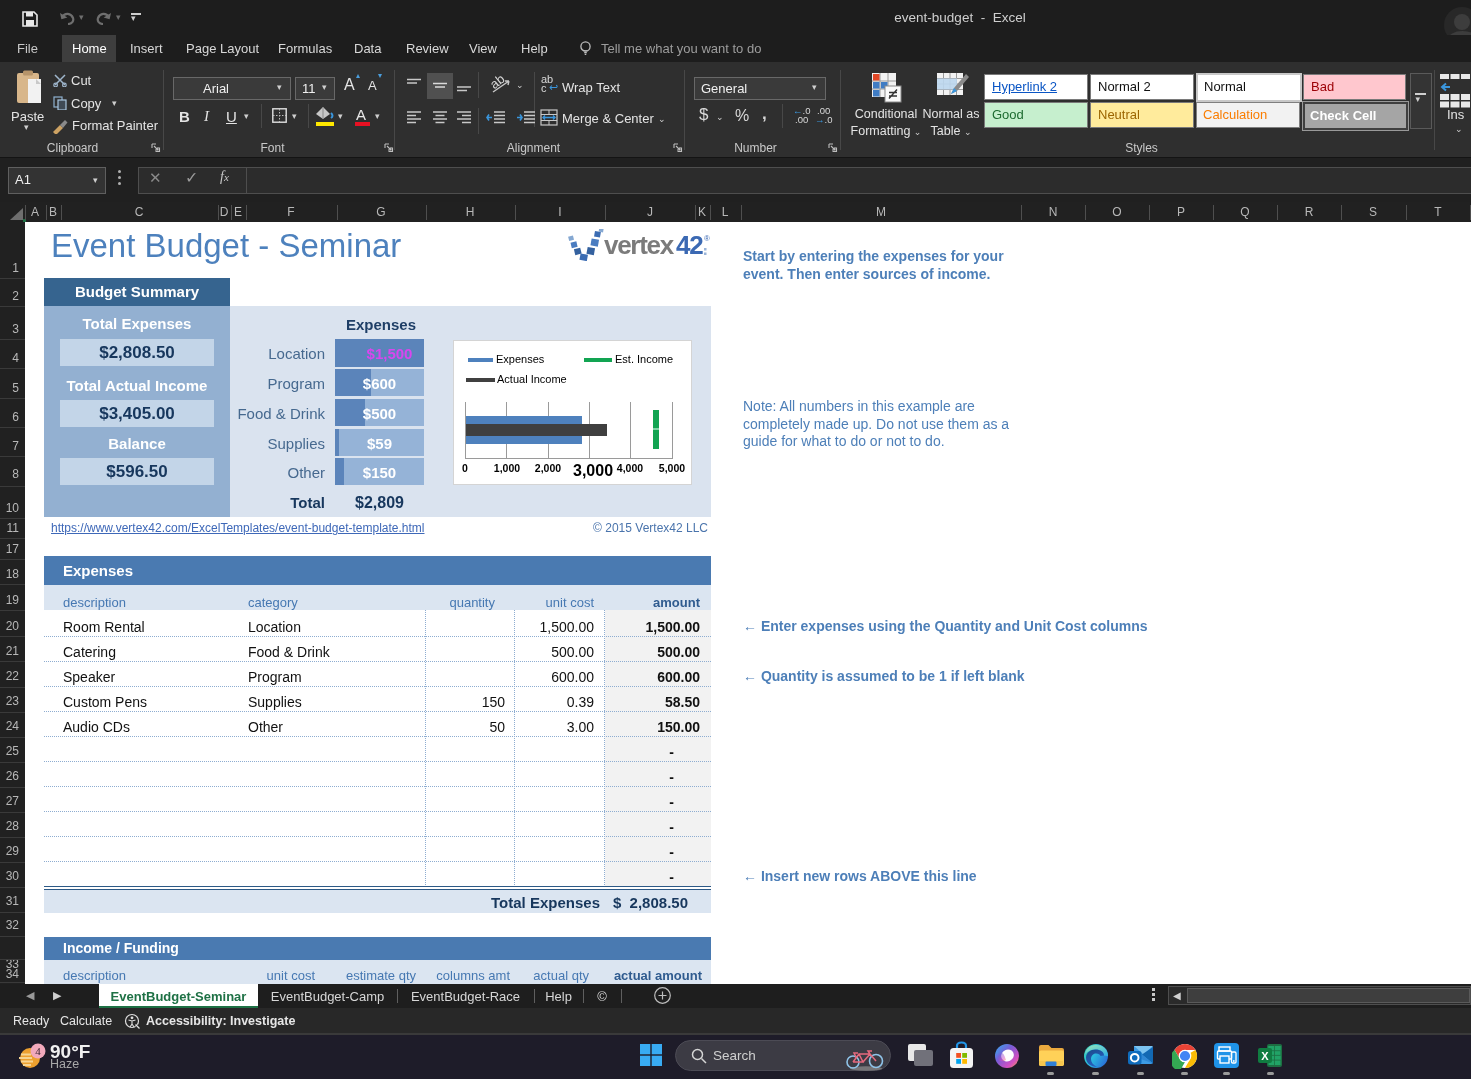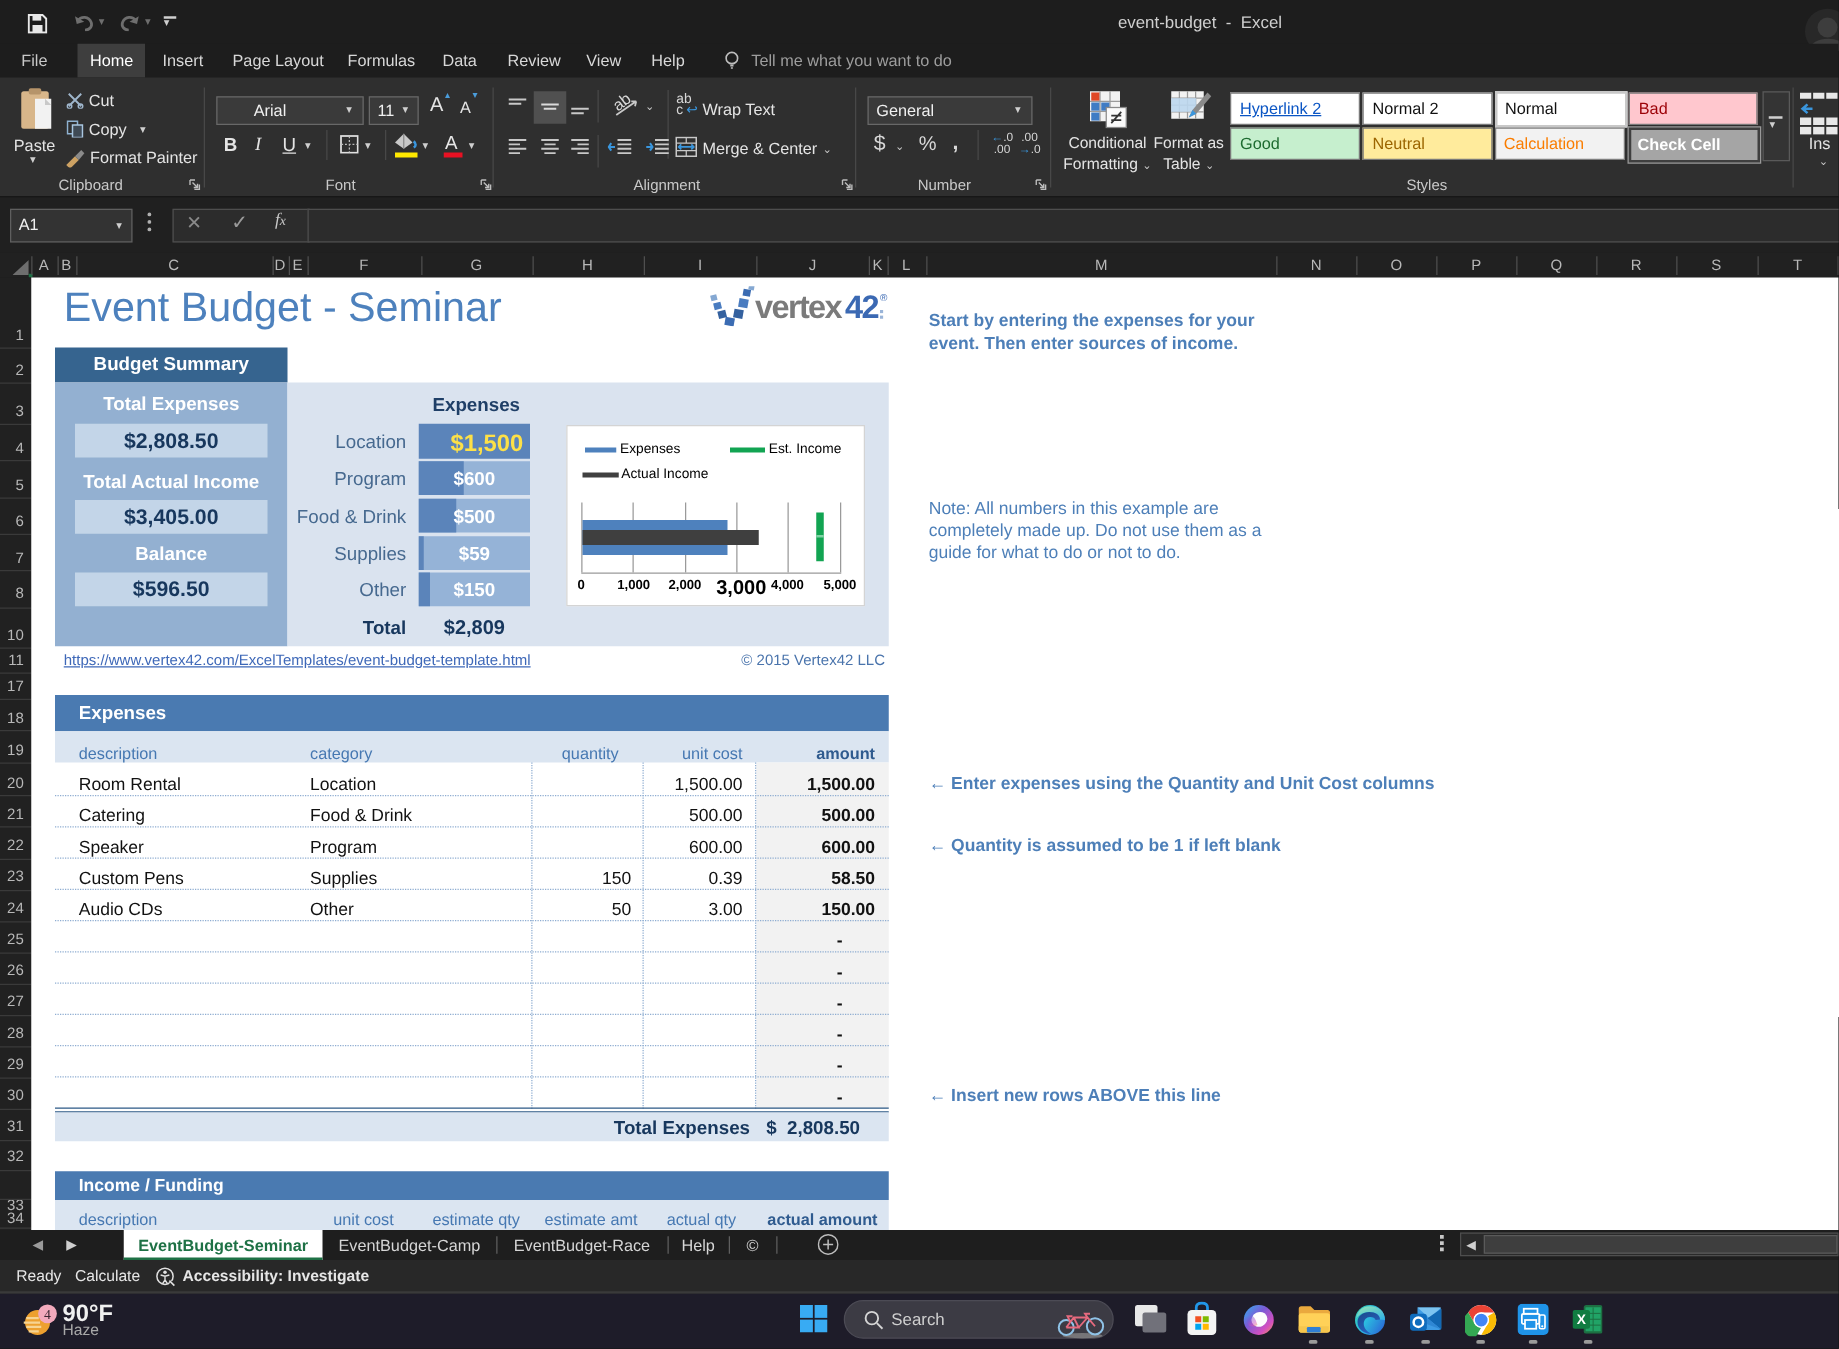--- a/index.html
+++ b/index.html
@@ -219,21 +219,21 @@
   </svg>
   <span class="abs ctr" style="left:831px;top:45px;width:110px;font-size:12.5px;">Conditional</span>
   <span class="abs ctr" style="left:831px;top:62px;width:110px;font-size:12.5px;">Formatting <span style="font-size:9px;color:#cfcfcf;">⌄</span></span>
   <svg class="abs" style="left:936px;top:10px;" width="34" height="32" viewBox="0 0 34 32">
     <rect x="1" y="1" width="26" height="22" fill="#f2f2f2"></rect>
     <path d="M1 6.5 h26 M1 12 h26 M1 17.5 h26 M7.5 1 v22 M14 1 v22 M20.5 1 v22" stroke="#9a9a9a" stroke-width="1"></path>
     <rect x="1" y="6.5" width="20" height="11" fill="#bdd7ee" opacity="0.9"></rect>
     <path d="M30 2 L18 16 l-3 6 6 -3 12 -14 z" fill="#8a8a8a"></path>
     <path d="M15 22 l6 -3 -3 -3 z" fill="#3a96dd"></path>
   </svg>
-  <span class="abs ctr" style="left:896px;top:45px;width:110px;font-size:12.5px;">Format as</span>
+  <span class="abs ctr" style="left:896px;top:45px;width:110px;font-size:12.5px;">Normal as</span>
   <span class="abs ctr" style="left:896px;top:62px;width:110px;font-size:12.5px;">Table <span style="font-size:9px;color:#cfcfcf;">⌄</span></span>
 
   <div class="abs" style="left:984px;top:12px;width:102px;height:24px;background:#ffffff;border:1px solid #7a7a7a;">
     <span class="abs" style="left:7px;top:4px;font-size:13px;color:#0a55c4;text-decoration:underline;">Hyperlink 2</span>
   </div>
   <div class="abs" style="left:1090px;top:12px;width:102px;height:24px;background:#ffffff;border:1px solid #7a7a7a;">
     <span class="abs" style="left:7px;top:4px;font-size:13px;color:#111;">Normal 2</span>
   </div>
   <div class="abs" style="left:1196px;top:11px;width:102px;height:25px;background:#ffffff;border:2px solid #c8c8c8;">
     <span class="abs" style="left:6px;top:4px;font-size:13px;color:#111;">Normal</span>
@@ -442,21 +442,21 @@
     </div>
 <div class="abs" style="left:335px;top:399px;width:89px;height:27px;background:#95b3d7;">
       <div class="abs" style="left:0;top:0;width:30px;height:27px;background:#5b84ba;"></div>
     </div>
 <div class="abs" style="left:335px;top:429px;width:89px;height:27px;background:#95b3d7;">
       <div class="abs" style="left:0;top:0;width:4px;height:27px;background:#5b84ba;"></div>
     </div>
 <div class="abs" style="left:335px;top:458px;width:89px;height:27px;background:#95b3d7;">
       <div class="abs" style="left:0;top:0;width:9px;height:27px;background:#5b84ba;"></div>
     </div>
-<div class="abs ctr b" style="left:335px;top:345px;width:109px;color:#fde047;font-size:19px;">$1,500</div>
+<div class="abs ctr b" style="left:335px;top:345px;width:109px;color:#d946ef;font-size:15px;">$1,500</div>
 <div class="abs ctr b" style="left:335px;top:375px;width:89px;color:#fff;font-size:15px;">$600</div>
 <div class="abs ctr b" style="left:335px;top:405px;width:89px;color:#fff;font-size:15px;">$500</div>
 <div class="abs ctr b" style="left:335px;top:435px;width:89px;color:#fff;font-size:15px;">$59</div>
 <div class="abs ctr b" style="left:335px;top:464px;width:89px;color:#fff;font-size:15px;">$150</div>
 <div class="abs r b" style="left:225px;top:494px;width:100px;color:#17375d;font-size:15px;">Total</div>
 <div class="abs ctr b" style="left:335px;top:494px;width:89px;color:#17375d;font-size:16px;">$2,809</div>
 <div class="abs" style="left:453px;top:340px;width:239px;height:145px;background:#fff;border:1px solid #d4d4d4;box-sizing:border-box;">
   <div class="abs" style="left:14px;top:17px;width:25px;height:4px;background:#4e81bd;"></div>
   <span class="abs nw" style="left:42px;top:12px;font-size:11px;color:#000;">Expenses</span>
   <div class="abs" style="left:130px;top:17px;width:28px;height:4px;background:#12a452;"></div>
@@ -539,21 +539,21 @@
 <div class="abs" style="left:44px;top:889px;width:667px;height:1px;background:#2d5986;"></div>
 <div class="abs" style="left:44px;top:890px;width:667px;height:23px;background:#dbe5f1;"></div>
 <span class="abs r b" style="left:480px;top:894px;width:120px;font-size:15px;color:#17375d;">Total Expenses</span>
 <span class="abs b" style="left:613px;top:894px;font-size:15px;color:#17375d;">$</span>
 <span class="abs r b" style="left:568px;top:894px;width:120px;font-size:15px;color:#17375d;">2,808.50</span>
 <div class="abs b" style="left:44px;top:937px;width:667px;height:23px;line-height:23px;background:#4a7ab1;color:#fff;font-size:14px;"><span style="margin-left:19px;">Income / Funding</span></div>
 <div class="abs" style="left:44px;top:960px;width:667px;height:24px;background:#dbe5f1;"></div>
 <span class="abs" style="left:63px;top:968px;font-size:13px;color:#4678b2;">description</span>
 <span class="abs r" style="left:185px;top:968px;width:130px;font-size:13px;color:#4678b2;">unit cost</span>
 <span class="abs r" style="left:286px;top:968px;width:130px;font-size:13px;color:#4678b2;">estimate qty</span>
-<span class="abs r" style="left:380px;top:968px;width:130px;font-size:13px;color:#4678b2;">estimate amt</span>
+<span class="abs r" style="left:380px;top:968px;width:130px;font-size:13px;color:#4678b2;">columns amt</span>
 <span class="abs r" style="left:459px;top:968px;width:130px;font-size:13px;color:#4678b2;">actual qty</span>
 <span class="abs r b" style="left:572px;top:968px;width:130px;font-size:13px;color:#2f5b8f;">actual amount</span>
 <div class="abs b" style="left:743px;top:248px;width:270px;font-size:14px;line-height:17.5px;color:#4d7fb8;">Start by entering the expenses for your event. Then enter sources of income.</div>
 <div class="abs" style="left:743px;top:398px;width:274px;font-size:14px;line-height:17.5px;color:#4d7fb8;">Note: All numbers in this example are completely made up. Do not use them as a guide for what to do or not to do.</div>
 <div class="abs b nw" style="left:743px;top:618px;font-size:14px;color:#4d7fb8;">← Enter expenses using the Quantity and Unit Cost columns</div>
 <div class="abs b nw" style="left:743px;top:668px;font-size:14px;color:#4d7fb8;">← Quantity is assumed to be 1 if left blank</div>
 <div class="abs b nw" style="left:743px;top:868px;font-size:14px;color:#4d7fb8;">← Insert new rows ABOVE this line</div>
 
 <div class="abs" style="left:0;top:984px;width:1471px;height:24px;background:#1e1e1e;color:#d6d6d6;font-size:13px;">
   <span class="abs" style="left:26px;top:5px;color:#9a9a9a;font-size:11px;">◀</span>

